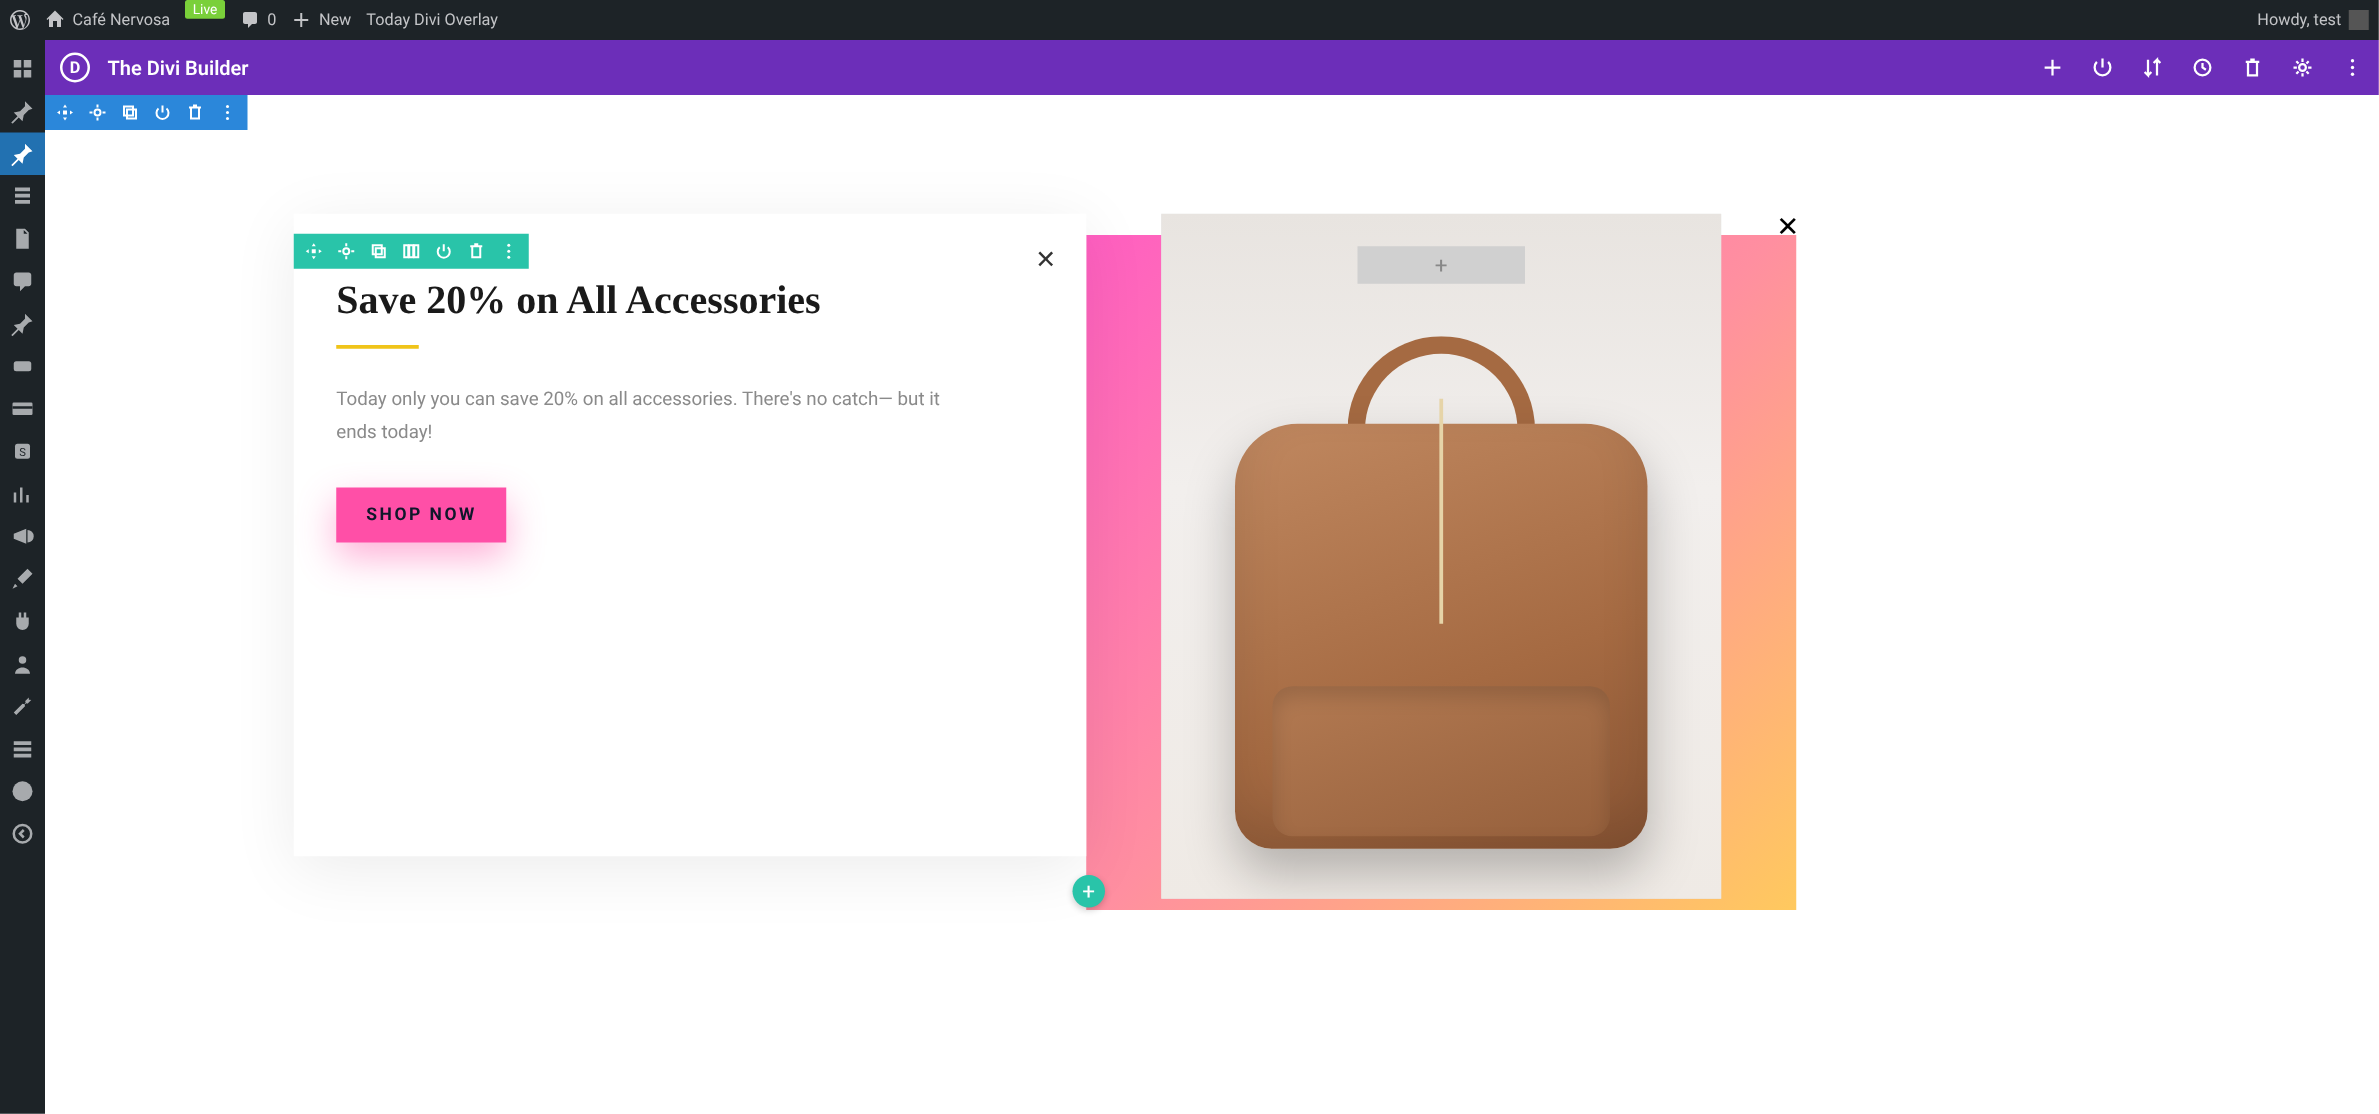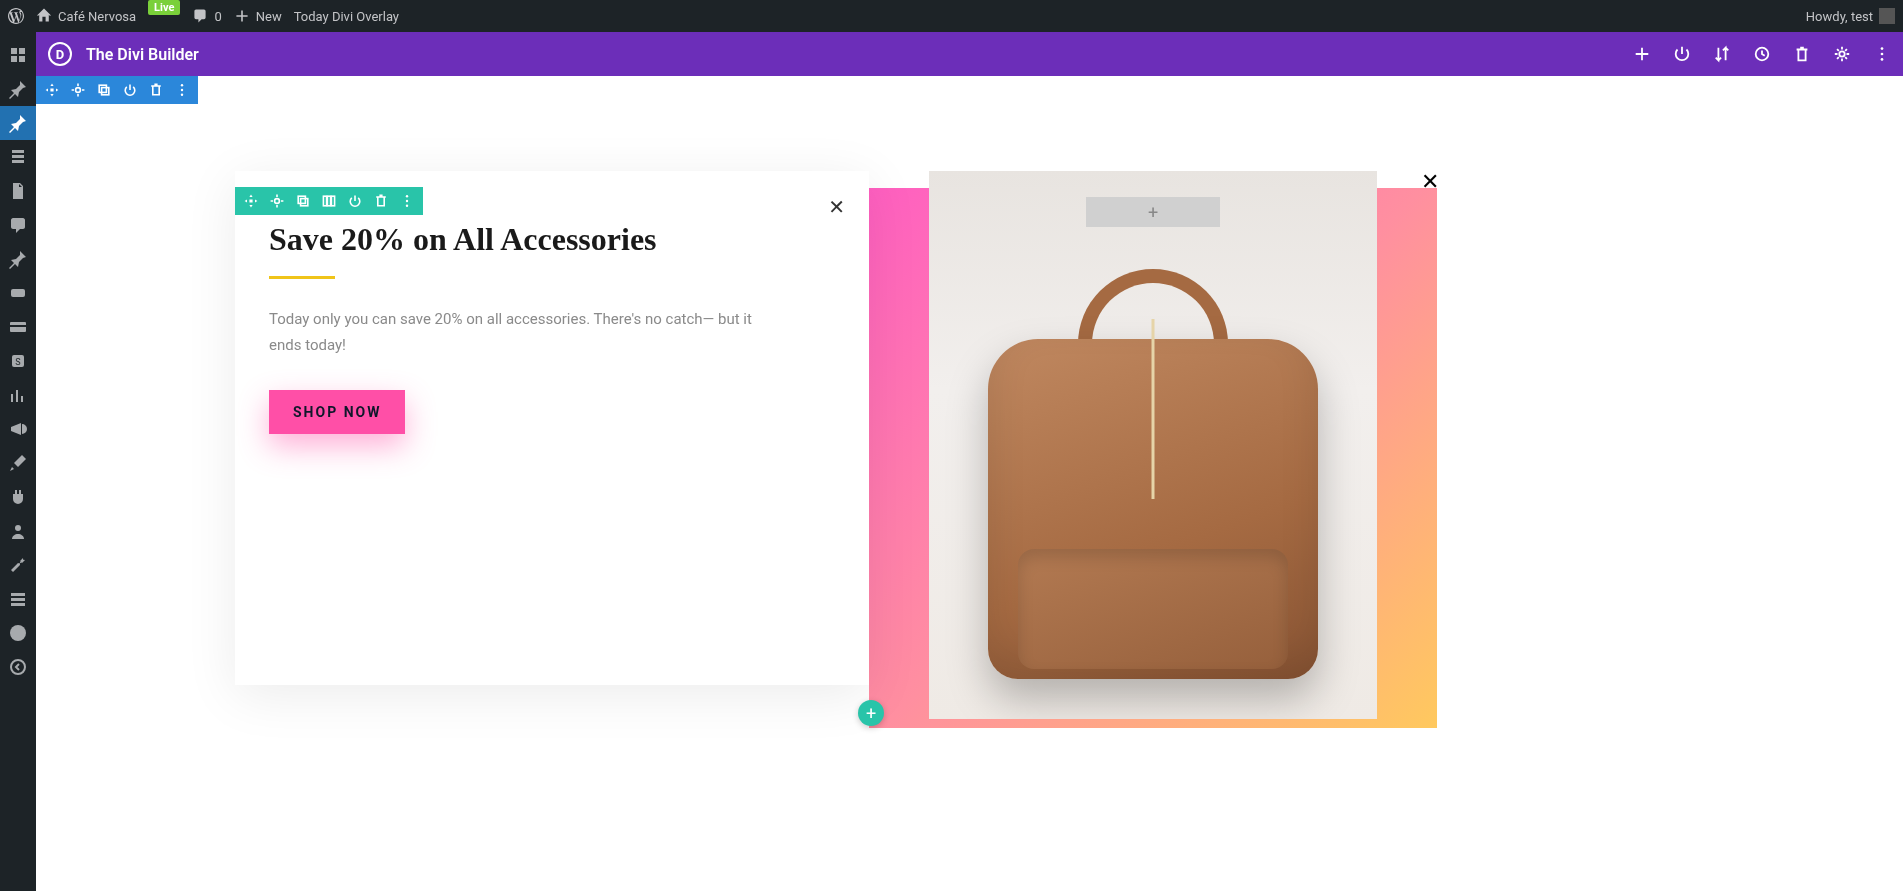--- a/index.html
+++ b/index.html
@@ -3,21 +3,21 @@
 <meta charset="utf-8">
 <style>
 * { margin: 0; padding: 0; box-sizing: border-box; }
 body { font-family: -apple-system, BlinkMacSystemFont, "Segoe UI", Roboto, sans-serif; background: #f0f0f0; width: 1903px; height: 891px; overflow: hidden; }
 
 
 .wp-adminbar { position: fixed; top: 0; left: 0; right: 0; height: 32px; background: #1d2327; color: #c3c4c7; display: flex; align-items: center; justify-content: space-between; padding: 0 8px; font-size: 13px; z-index: 1000; }
 .wp-adminbar-left { display: flex; align-items: flex-start; gap: 12px; height: 100%; }
 .wp-adminbar-item { display: flex; align-items: center; gap: 6px; cursor: pointer; height: 100%; }
 .wp-adminbar svg { width: 16px; height: 16px; fill: currentColor; }
-.live-badge { background: #7ad03a; color: #fff; font-size: 11px; font-weight: 700; padding: 1px 6px; border-radius: 2px; }
+.live-badge { background: #7ad03a; color: #fff; font-size: 11px; font-weight: 400; padding: 1px 6px; border-radius: 2px; }
 .wp-adminbar-right { display: flex; align-items: center; gap: 8px; }
 .avatar-sq { width: 16px; height: 16px; background: #555; }
 
 
 .wp-sidebar { position: fixed; top: 32px; left: 0; bottom: 0; width: 36px; background: #1d2327; display: flex; flex-direction: column; padding-top: 6px; z-index: 500; }
 .wp-sidebar-item { width: 36px; height: 34px; display: flex; align-items: center; justify-content: center; color: #a7aaad; cursor: pointer; }
 .wp-sidebar-item.active { background: #2271b1; color: #fff; position: relative; }
 .wp-sidebar-item.active::after { content: ""; position: absolute; right: -6px; top: 50%; transform: translateY(-50%); border: 6px solid transparent; border-left-color: #2271b1; }
 .wp-sidebar svg { width: 20px; height: 20px; fill: currentColor; }
 

